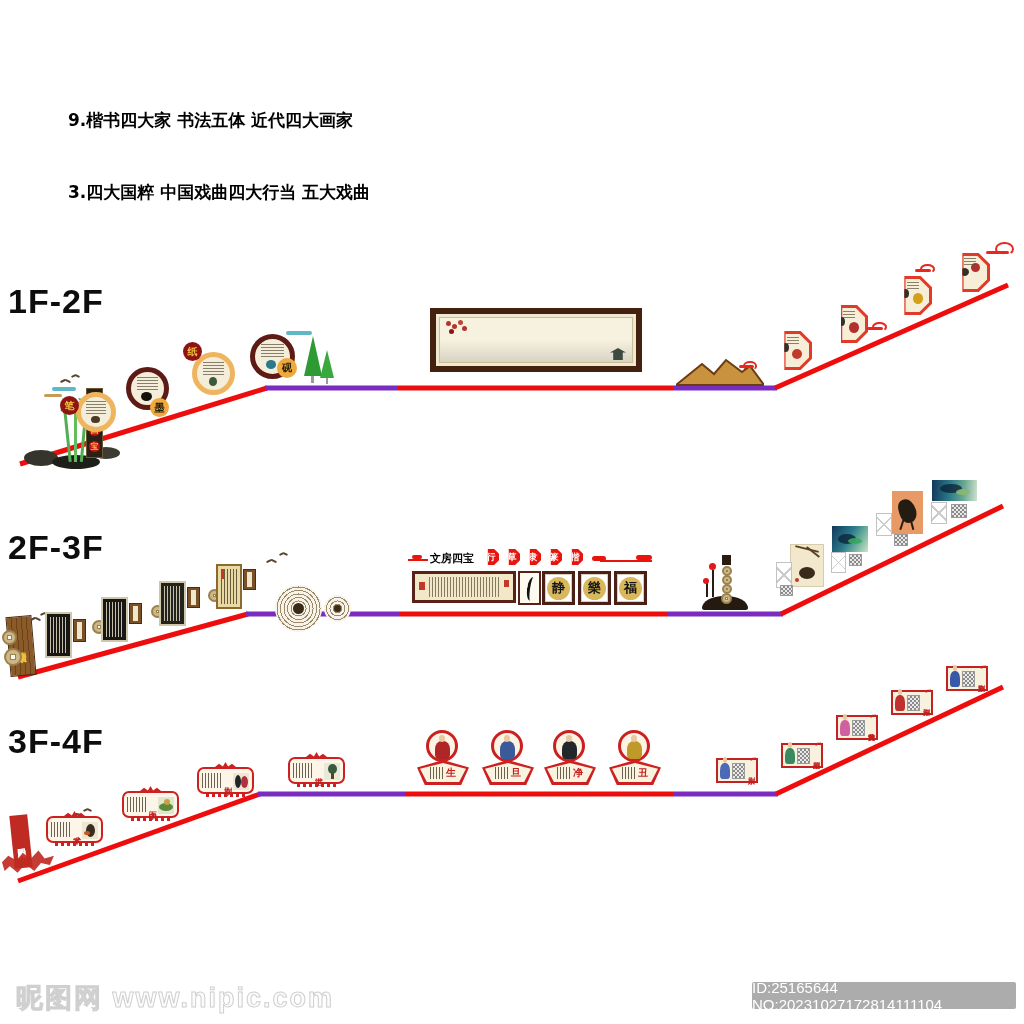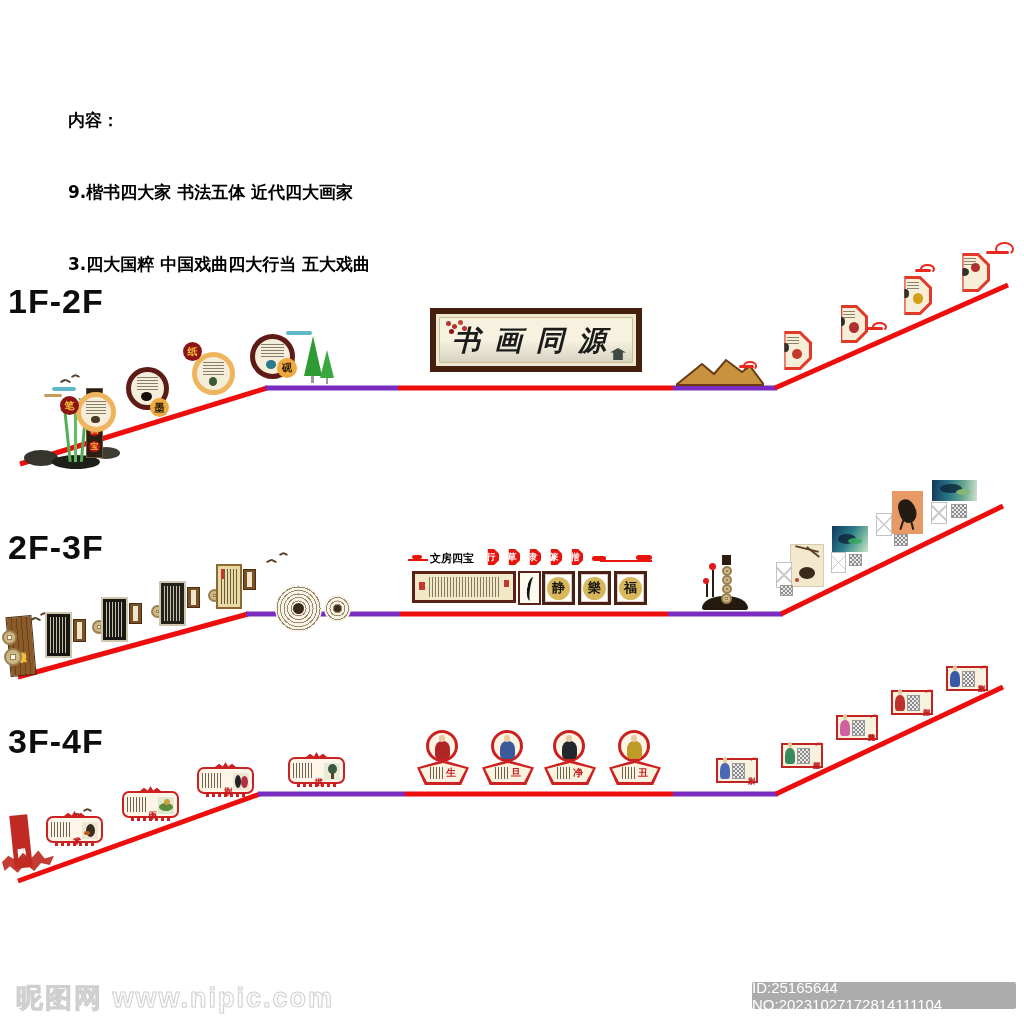--- a/index.html
+++ b/index.html
@@ -70,21 +70,20 @@
             font-size:9px;font-weight:bold;}
   .wm{font-weight:bold;font-size:27px;color:#fcfcfc;-webkit-text-stroke:1px #cfcfcf;
       letter-spacing:2px;font-family:"Liberation Sans",sans-serif;}
   .idbar{background:#acacac;border-radius:2px;color:#fff;font-size:15px;
          display:flex;align-items:center;justify-content:center;font-family:"Liberation Sans",sans-serif;}
 </style>
 </head>
 <body>
 
 <div class="abs hdr" style="left:68px;top:60px;">
-  <div>内容：</div>
   <div>9.楷书四大家 书法五体 近代四大画家</div>
   <div>3.四大国粹 中国戏曲四大行当 五大戏曲</div>
 </div>
 
 <svg class="abs" style="left:0;top:0;" width="1024" height="1024">
   <line class="lr" x1="20" y1="464" x2="267" y2="388"></line>
   <line class="lp" x1="265" y1="388" x2="398" y2="388"></line>
   <line class="lr" x1="398" y1="388" x2="673" y2="388"></line>
   <line class="lp" x1="673" y1="388" x2="777" y2="388"></line>
   <line class="lr" x1="775" y1="388" x2="1008" y2="285"></line>
@@ -152,21 +151,20 @@
 <div class="abs tree" style="left:304px;top:336px;border-width:0 9px 40px 9px;border-bottom-color:#2e9a33;"></div>
 <div class="abs" style="left:311px;top:376px;width:3px;height:7px;background:#9a9a9a;"></div>
 <div class="abs tree" style="left:320px;top:350px;border-width:0 7px 28px 7px;border-bottom-color:#3aa83e;"></div>
 <div class="abs" style="left:326px;top:378px;width:2px;height:6px;background:#9a9a9a;"></div>
 
 <div class="abs" style="left:430px;top:308px;width:212px;height:64px;border:6px solid #44200f;background:#f0e9d2;box-sizing:border-box;padding:3px;">
   <div class="abs" style="inset:3px;border:1px solid #cbbd92;background:#f7f2df;overflow:hidden;">
     <div class="abs" style="left:0;bottom:0;width:100%;height:50%;background:linear-gradient(180deg,transparent,#cfcabb);opacity:.8;"></div>
     <div class="abs blob" style="left:6px;top:3px;width:5px;height:5px;background:#b5342a;box-shadow:6px 3px 0 #b5342a,12px -1px 0 #c2453a,3px 8px 0 #8e1414,16px 5px 0 #b5342a;"></div>
     <div class="abs" style="right:6px;bottom:2px;width:16px;height:12px;background:#3c4a42;clip-path:polygon(50% 0,100% 38%,80% 38%,80% 100%,20% 100%,20% 38%,0 38%);"></div>
-    <div class="abs" style="left:0;top:4px;width:100%;text-align:center;font-family:'DejaVu Serif',serif;font-style:italic;font-weight:bold;font-size:28px;color:#1b1b1b;letter-spacing:14px;">书画同源</div>
   </div>
 </div>
 
 <svg class="abs" style="left:676px;top:358px;" width="88" height="28">
   <path d="M0 27 L26 6 L38 16 L50 2 L66 14 L74 8 L88 27 Z" fill="#c8923f" stroke="#6b3c12" stroke-width="2"></path>
 </svg>
 
 <div class="abs octo" style="left:773px;top:331px;width:39px;height:39px;background:#e23a28;">
   <div class="abs octo" style="inset:3px;background:#f7eed8;"></div>
   <div class="abs blob" style="left:9px;top:12px;width:7px;height:9px;background:#33302a;"></div>

